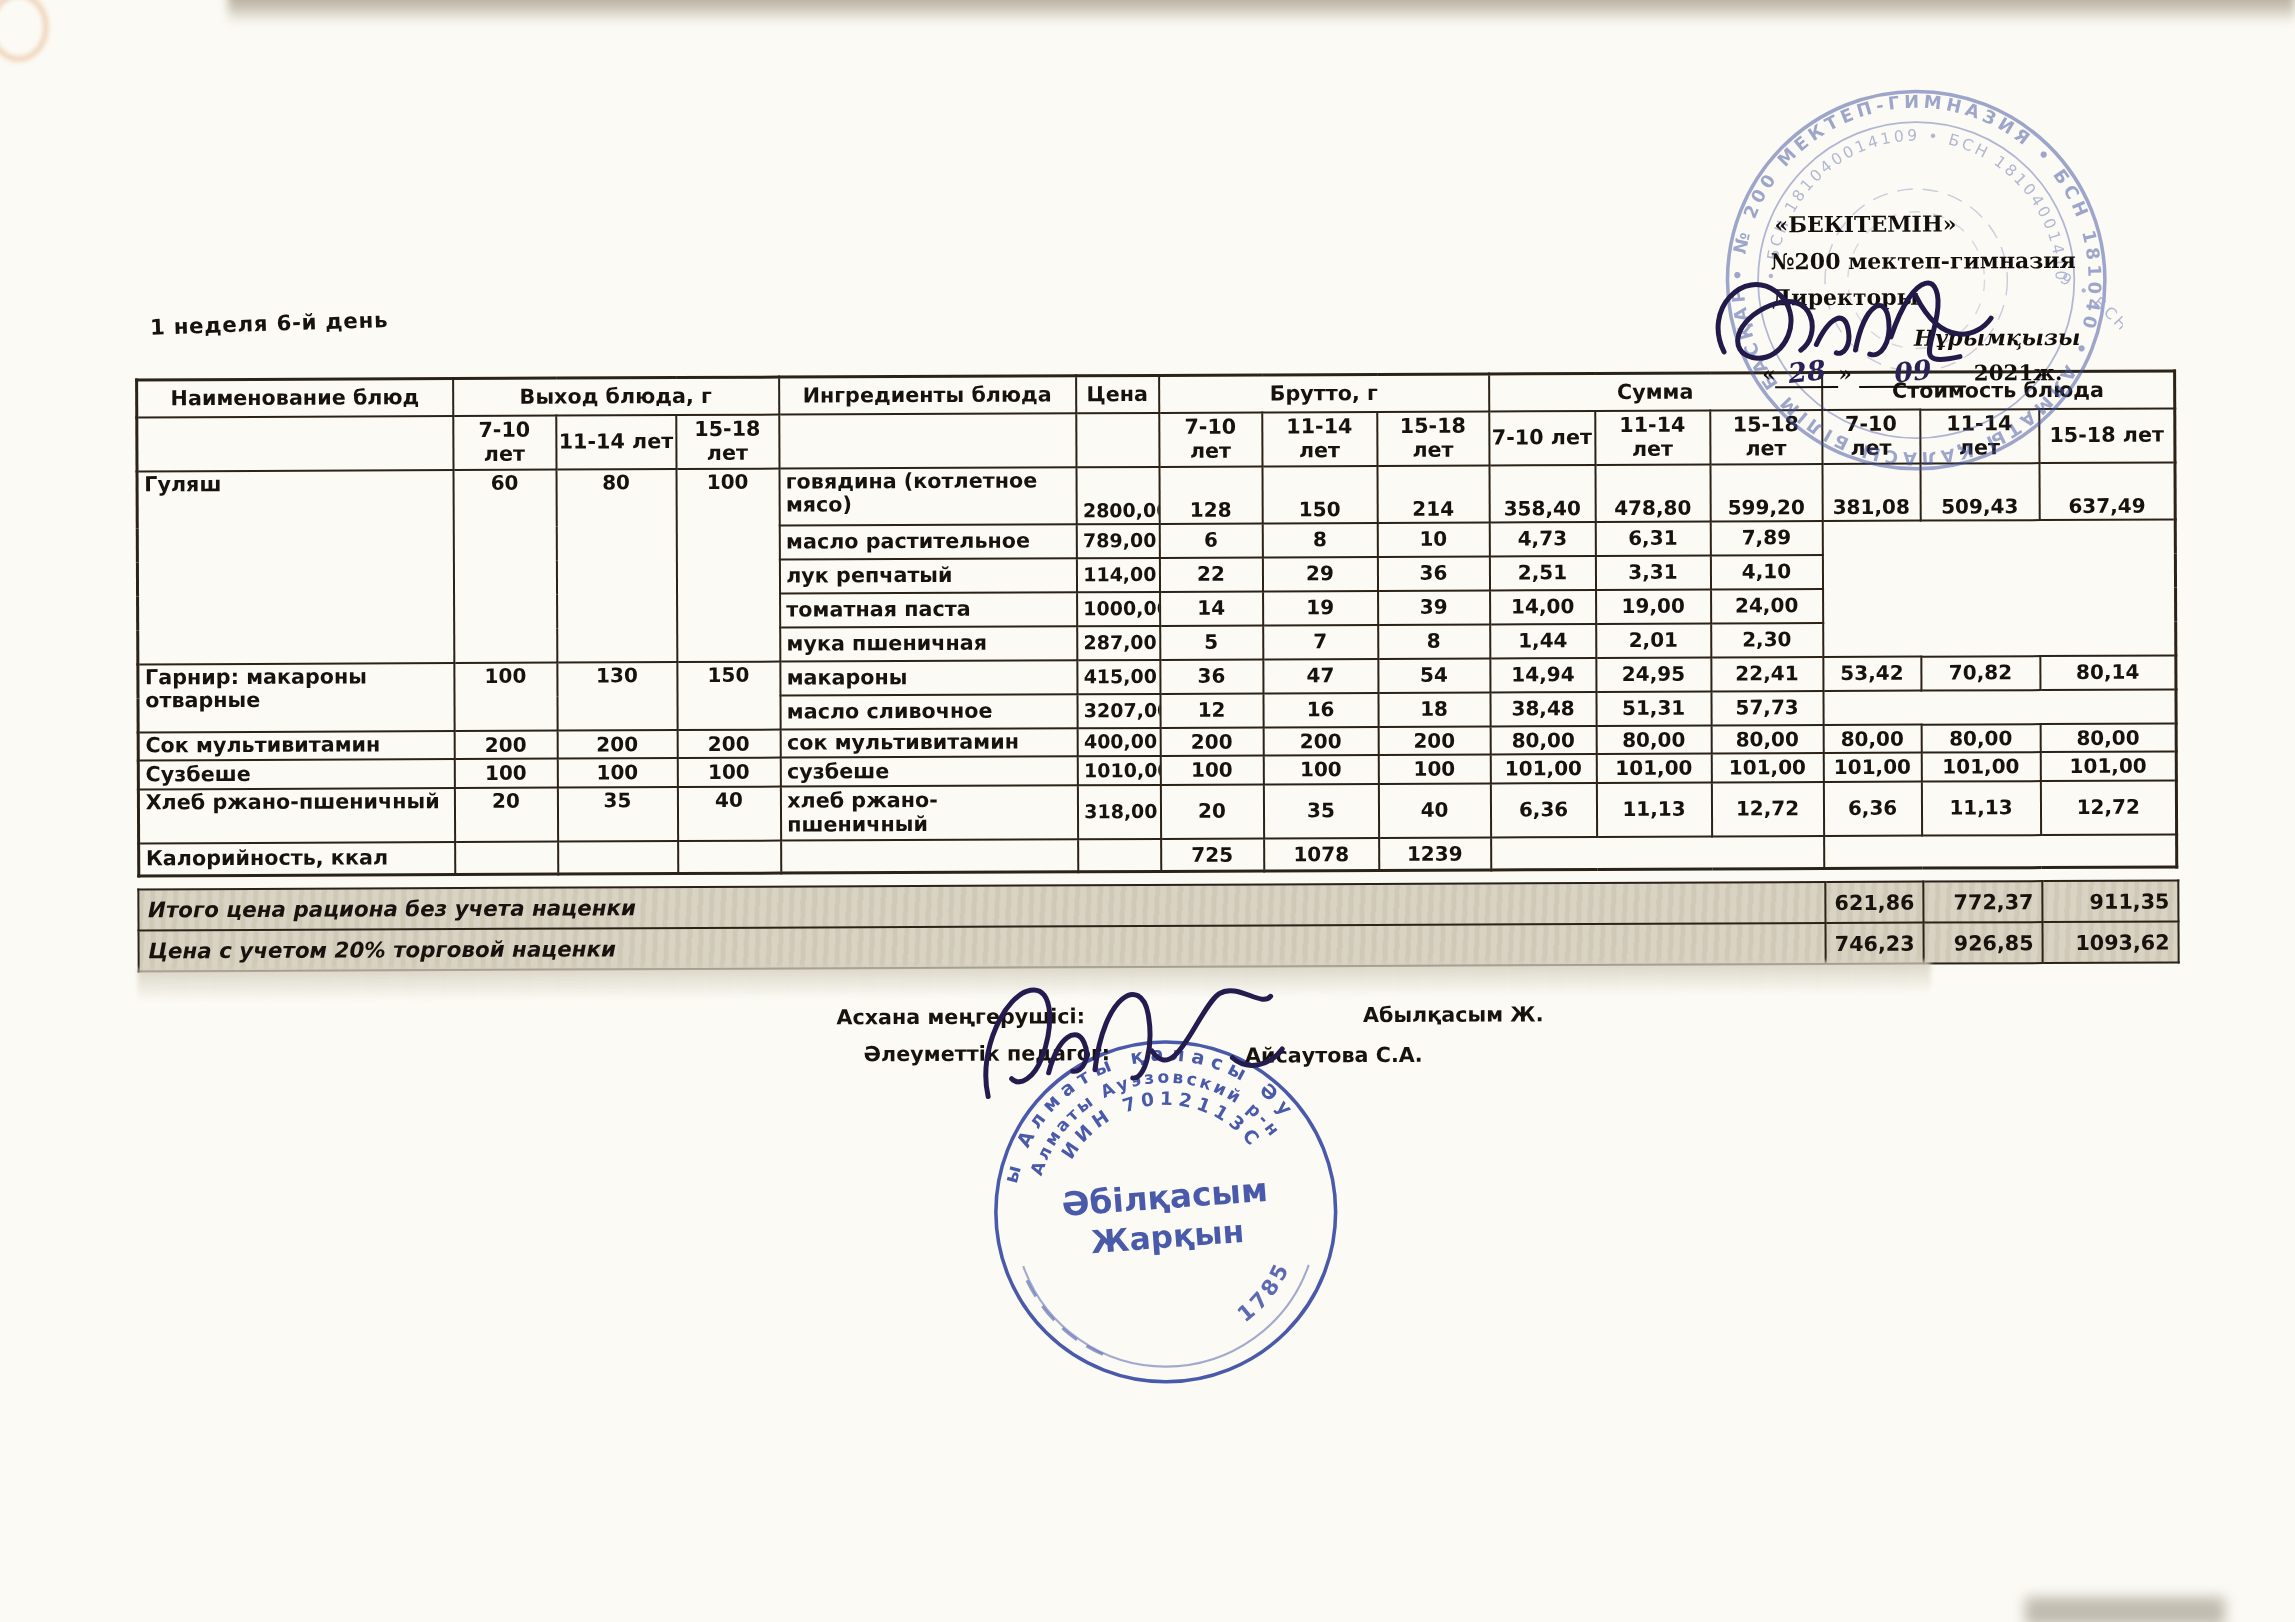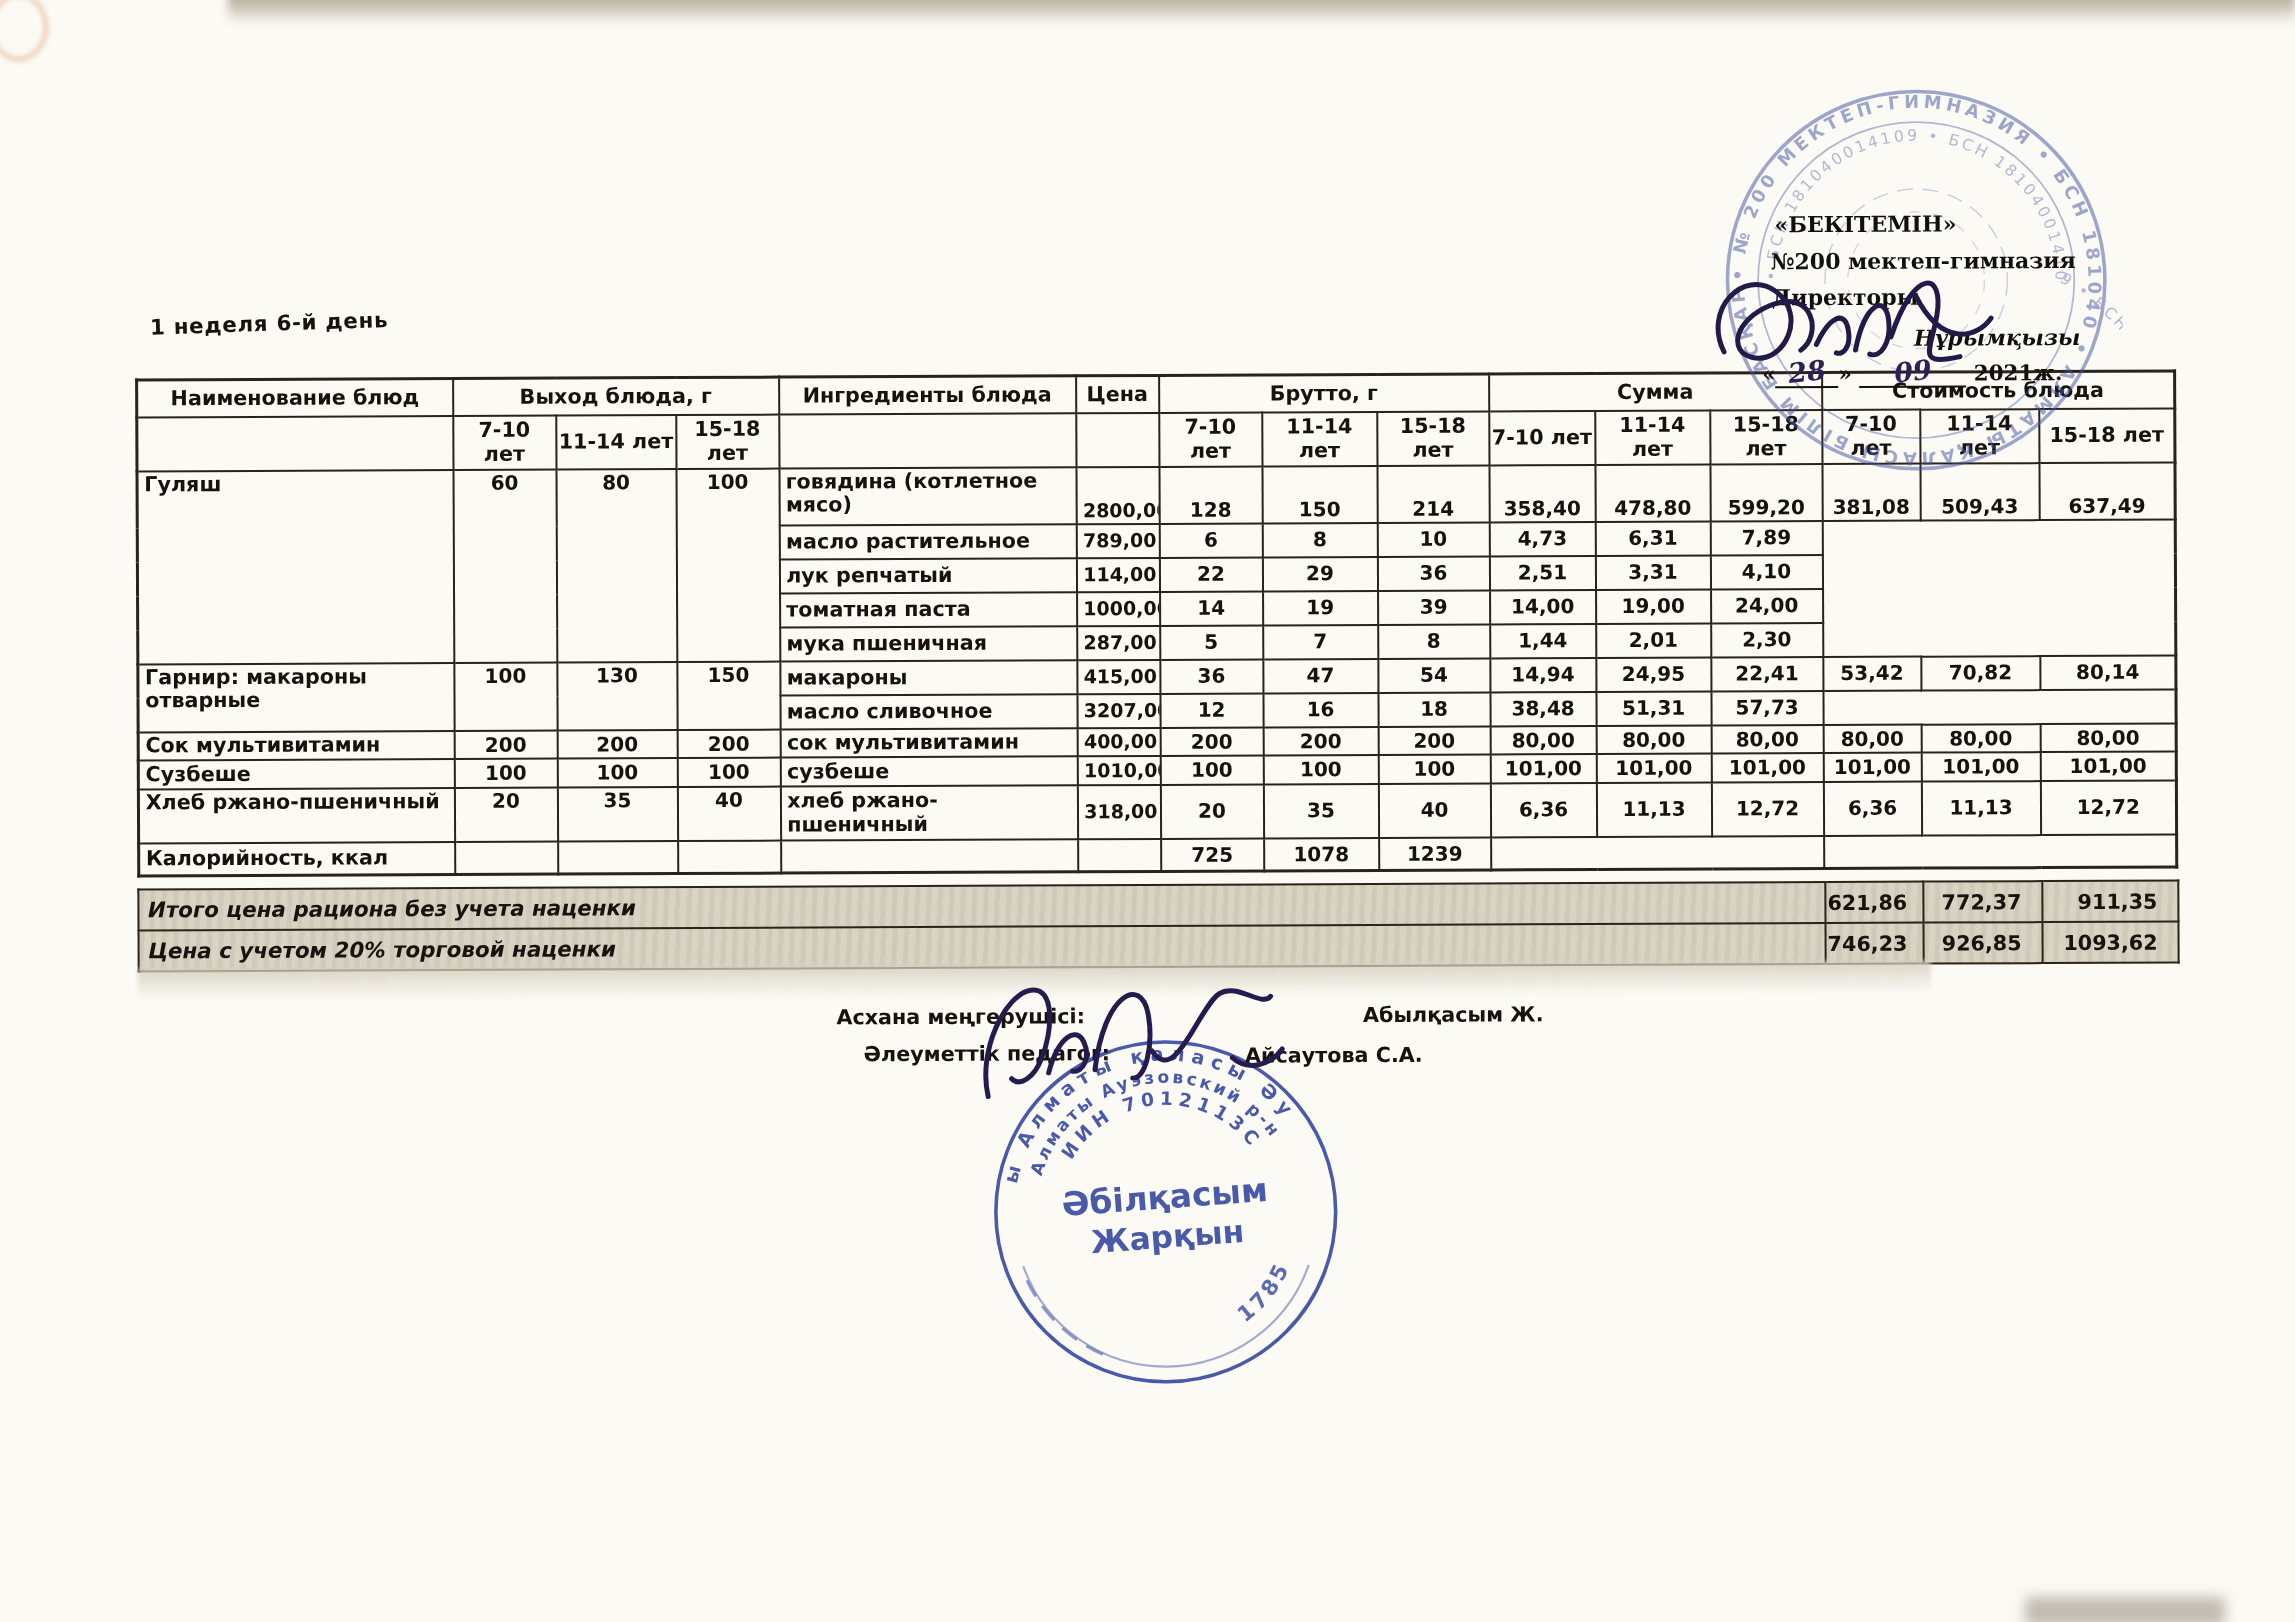--- a/index.html
+++ b/index.html
@@ -35,21 +35,21 @@
   tr.r-goulash{height:57px;} tr.ri{height:34px;} tr.rj{height:28.5px;}
   tr.rb{height:54px;} tr.rc{height:33px;}
 
   
   table.totals{position:absolute;left:137px;top:884px;width:2040px;border-collapse:collapse;
     table-layout:fixed;border:2.9px solid #2b2218;}
   table.totals td{border:2.1px solid #2b2218;font-weight:bold;height:37px;
     background:#d9d3c3;
     background-image:repeating-linear-gradient(93deg,rgba(150,140,115,.14) 0 5px,rgba(0,0,0,0) 5px 11.4px);}
   table.totals td.lbl{font-style:italic;font-size:21.4px;text-align:left;padding-left:8.6px;}
-  table.totals td.val{font-size:20.7px;text-align:right;padding-right:20px;}
+  table.totals td.val{font-size:20.7px;text-align:right;padding-right:8px;}
   .shadow-strip{position:absolute;left:137px;top:964px;width:1793px;height:33px;
     background:linear-gradient(180deg,#d6d0c0,rgba(214,208,192,0));opacity:.9;filter:blur(2.1px);}
 
   
   .ap{position:absolute;font-family:"DejaVu Serif","Liberation Serif",serif;font-weight:bold;
       color:#120f0c;z-index:6;white-space:nowrap;}
   .ap1{left:1777px;top:214px;font-size:22px;}
   .ap2{left:1773px;top:251px;font-size:22px;}
   .ap3{left:1774px;top:287px;font-size:22px;}
   .ap4{left:1916px;top:328px;font-size:22px;font-style:italic;}

